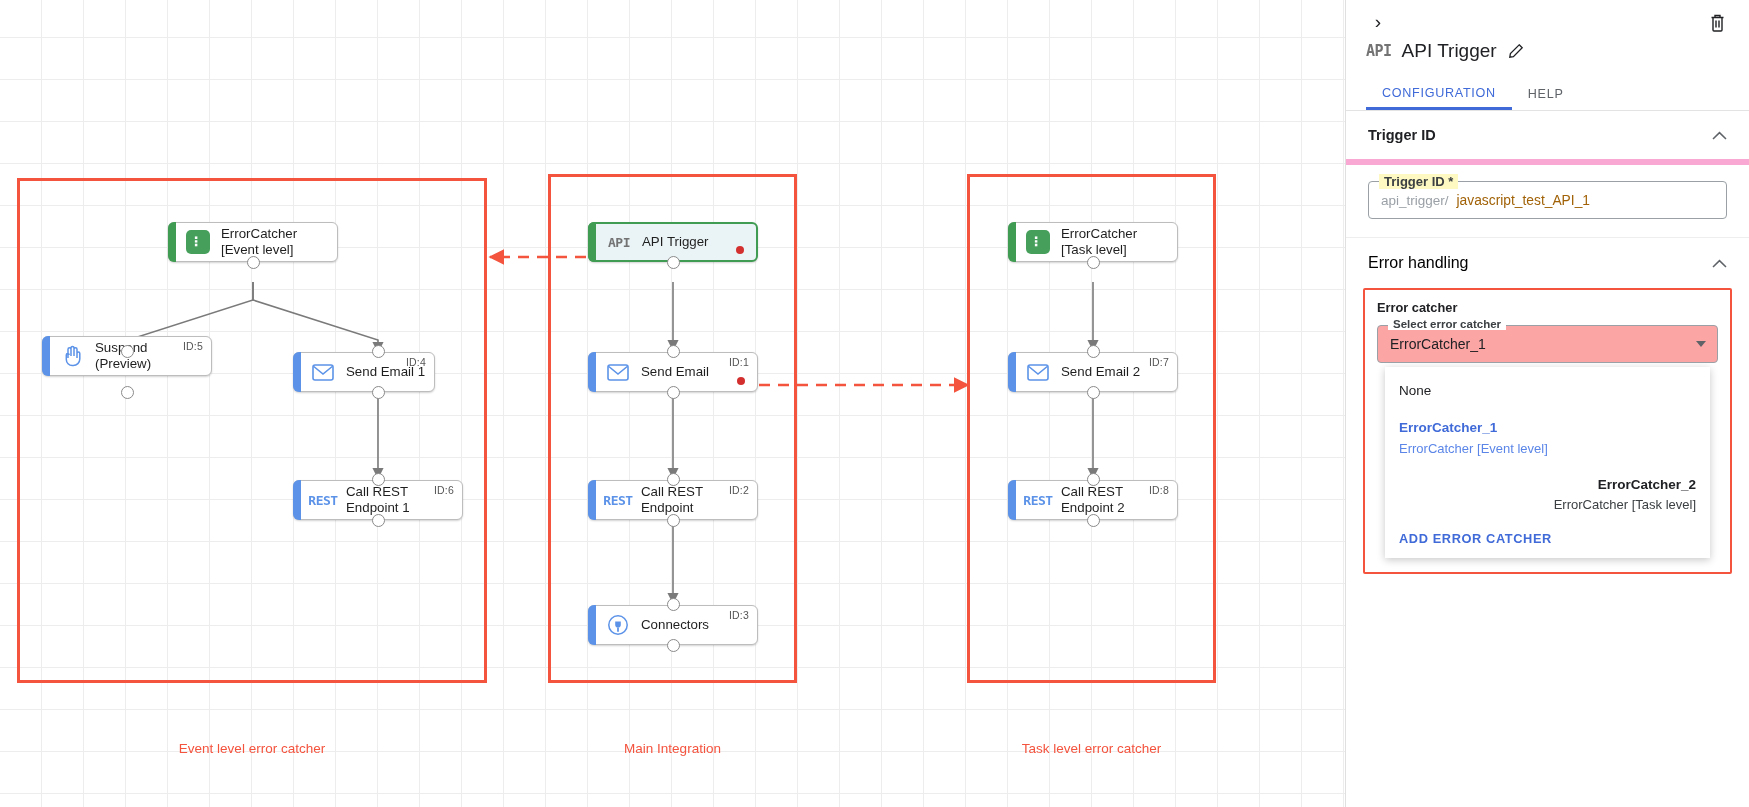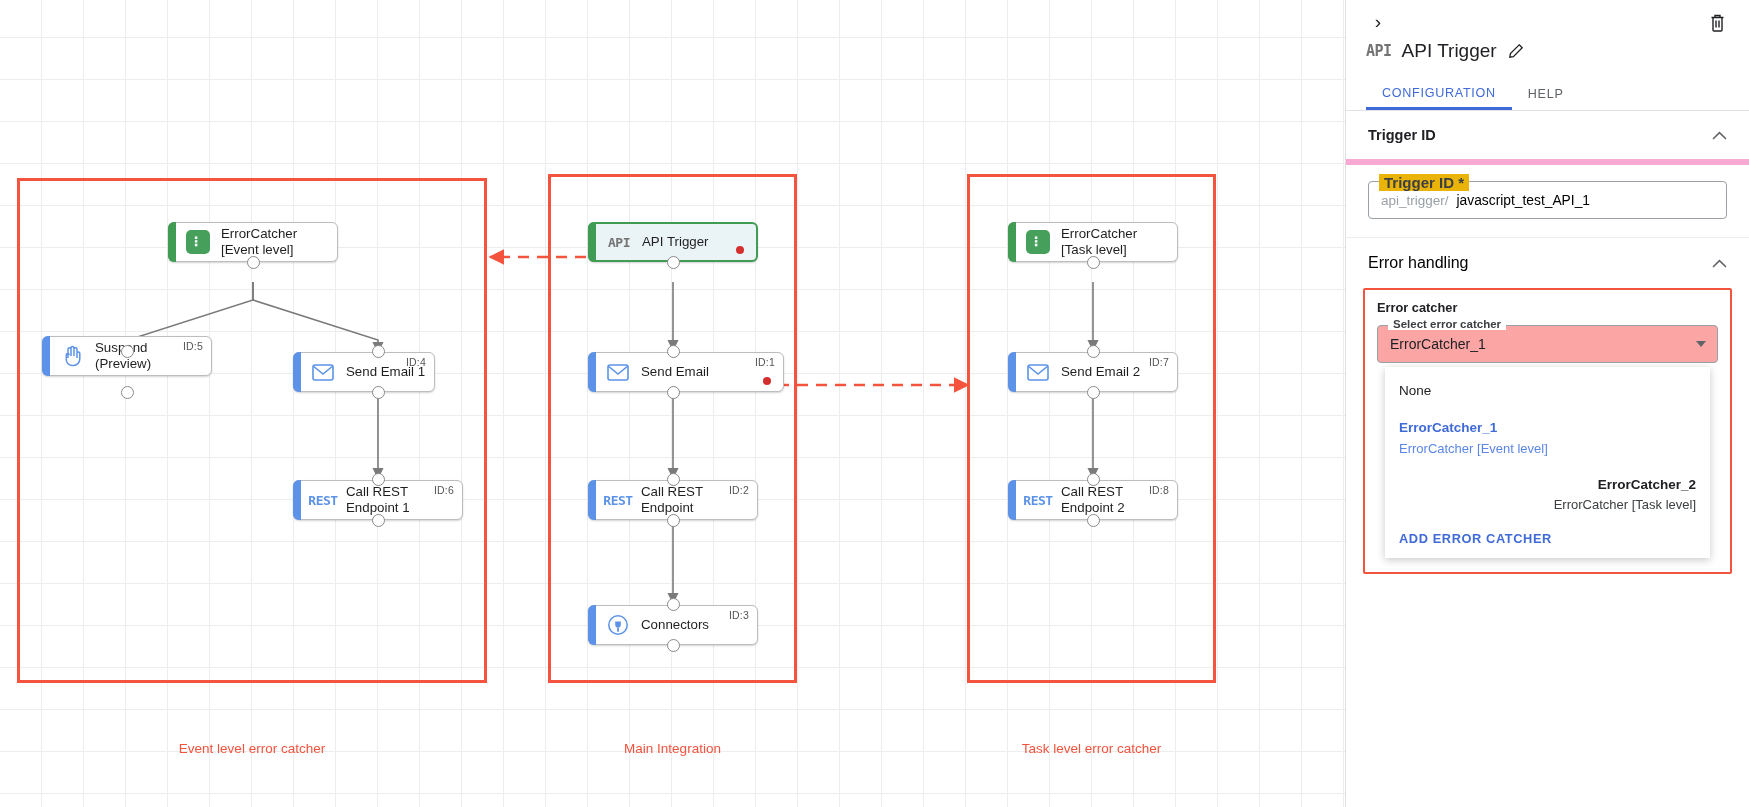--- a/index.html
+++ b/index.html
@@ -139,25 +139,25 @@
   }
   .section-head .s-title { font-size:14.5px; font-weight:bold; color:#202124; }
   .caret { color:#5f6368; font-size:13px; cursor:pointer; }
 
   .field-wrap { padding:16px 22px 18px 22px; border-bottom:1px solid #eeeeee; }
   .outlined {
     position:relative; height:38px; border:1px solid #9aa0a6; border-radius:4px;
     display:flex; align-items:center; padding:0 12px;
   }
   .outlined > legend, .outlined .lg {
-    position:absolute; top:-8px; left:10px; background:#eab308; padding:0 5px;
-    font-size:15px; color:#3c4043; font-weight:bold;
+    position:absolute; top:-8px; left:10px; background:#fef9c3; padding:0 5px;
+    font-size:13px; color:#3c4043; font-weight:bold;
   }
   .prefix { color:#9aa0a6; font-size:13.5px; }
-  .val { color:#000000; font-size:13.8px; margin-left:8px; }
+  .val { color:#a16207; font-size:13.8px; margin-left:8px; }
 
   
   .eh-head { height:50px; display:flex; align-items:center; justify-content:space-between; padding:0 22px; }
   .err-box {
     margin:0 17px; border:2px solid #f4533e; border-radius:2px;
     padding:10px 12px 14px 12px; position:relative;
   }
   .err-box-title { font-size:12.8px; font-weight:bold; color:#202124; margin-bottom:10px; }
   .select-outlined {
     position:relative; height:38px; border:1px solid #9aa0a6; border-radius:4px;
@@ -276,21 +276,21 @@
       <div class="port" style="left: 371.5px; top: 513.5px;"></div>
       <div class="node green selected" style="left: 588px; top: 222px; width: 170px;">
         <span class="accent"></span>
         <span class="ico">
           <span class="api-ico">API</span>
         </span>
         <span class="ttl">API Trigger</span>
         <span class="reddot"></span>
       </div>
       <div class="port" style="left: 666.5px; top: 255.5px;"></div>
-      <div class="node blue" style="left: 588px; top: 352px; width: 196px;">
+      <div class="node blue" style="left: 588px; top: 352px; width: 170px;">
         <span class="accent"></span>
         <span class="ico">
           <svg width="22" height="17" viewBox="0 0 22 17" fill="none" stroke="#5c93e8" stroke-width="1.6">
             <rect x="1" y="1" width="20" height="15" rx="2"></rect>
             <path d="M1.8,2.5 L11,10 L20.2,2.5"></path>
           </svg>
         </span>
         <span class="ttl">Send Email</span>
         <span class="idlabel">ID:1</span>
         <span class="reddot"></span>

